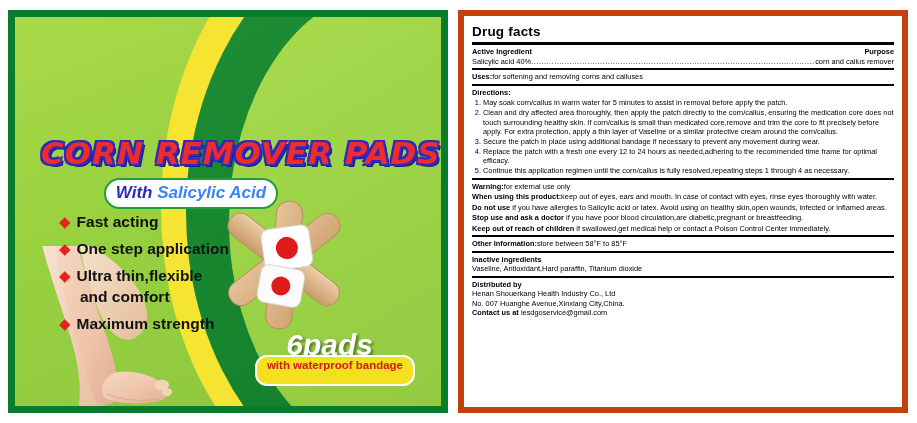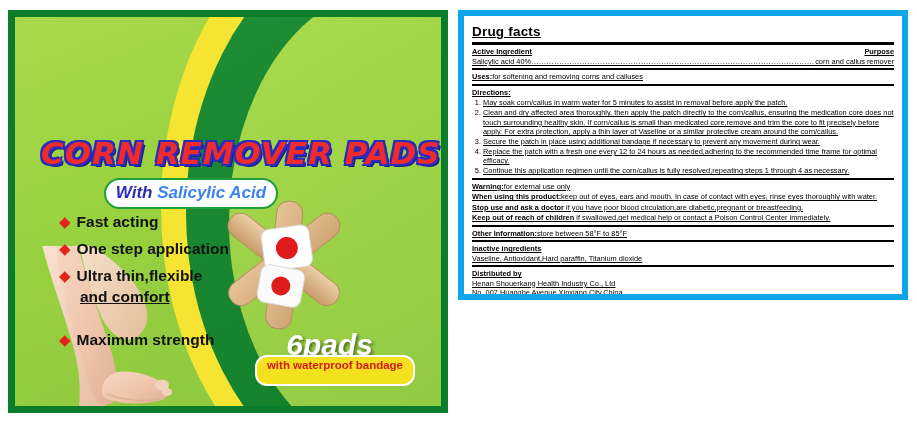--- a/index.html
+++ b/index.html
@@ -137,22 +137,21 @@
     font-size: 15.5px;
     font-weight: bold;
     color: #111111;
     line-height: 18px;
   }
   .bullet-cont {
     font-size: 15.5px;
     font-weight: bold;
     color: #111111;
     line-height: 18px;
-    margin: -6px 0 25px 21px;
-    text-decoration: underline;
+    margin: -6px 0 9px 21px;
   }
 
   
   #pads-count {
     position: absolute;
     right: 68px;
     bottom: 44px;
     font-size: 30px;
     font-weight: bold;
     font-style: italic;
@@ -195,25 +194,24 @@
     height: 150px;
     z-index: 7;
   }
 
   
   #right-panel {
     position: absolute;
     left: 458px;
     top: 10px;
     width: 450px;
-    height: 290px;
-    background: #0ea5e9;
+    height: 403px;
+    background: #c2410c;
     box-sizing: border-box;
     padding: 6px;
-    text-decoration: underline;
   }
   #facts-card {
     position: relative;
     width: 100%;
     height: 100%;
     background: #ffffff;
     box-sizing: border-box;
     padding: 6px 8px 6px 8px;
     font-size: 7.4px;
     line-height: 1.28;
@@ -393,20 +391,24 @@
 
       <div class="rule-med"></div>
       <div class="sec">
         <p>
           <span class="b">Warning:</span><span>for external use only</span>
         </p>
         <p>
           <span class="b">When using this product:</span><span>keep out of eyes, ears and mouth. In case of contact with eyes, rinse eyes thoroughly with water.</span>
         </p>
         <p>
+          <span class="b">Do not use</span>
+          <span>if you have allergies to Salicylic acid or latex. Avoid using on healthy skin,open wounds, infected or inflamed areas.</span>
+        </p>
+        <p>
           <span class="b">Stop use and ask a doctor</span>
           <span>if you have poor blood circulation,are diabetic,pregnant or breastfeeding.</span>
         </p>
         <p>
           <span class="b">Keep out of reach of children</span>
           <span>if swallowed,get medical help or contact a Poison Control Center immediately.</span>
         </p>
       </div>
 
       <div class="rule-med"></div>

